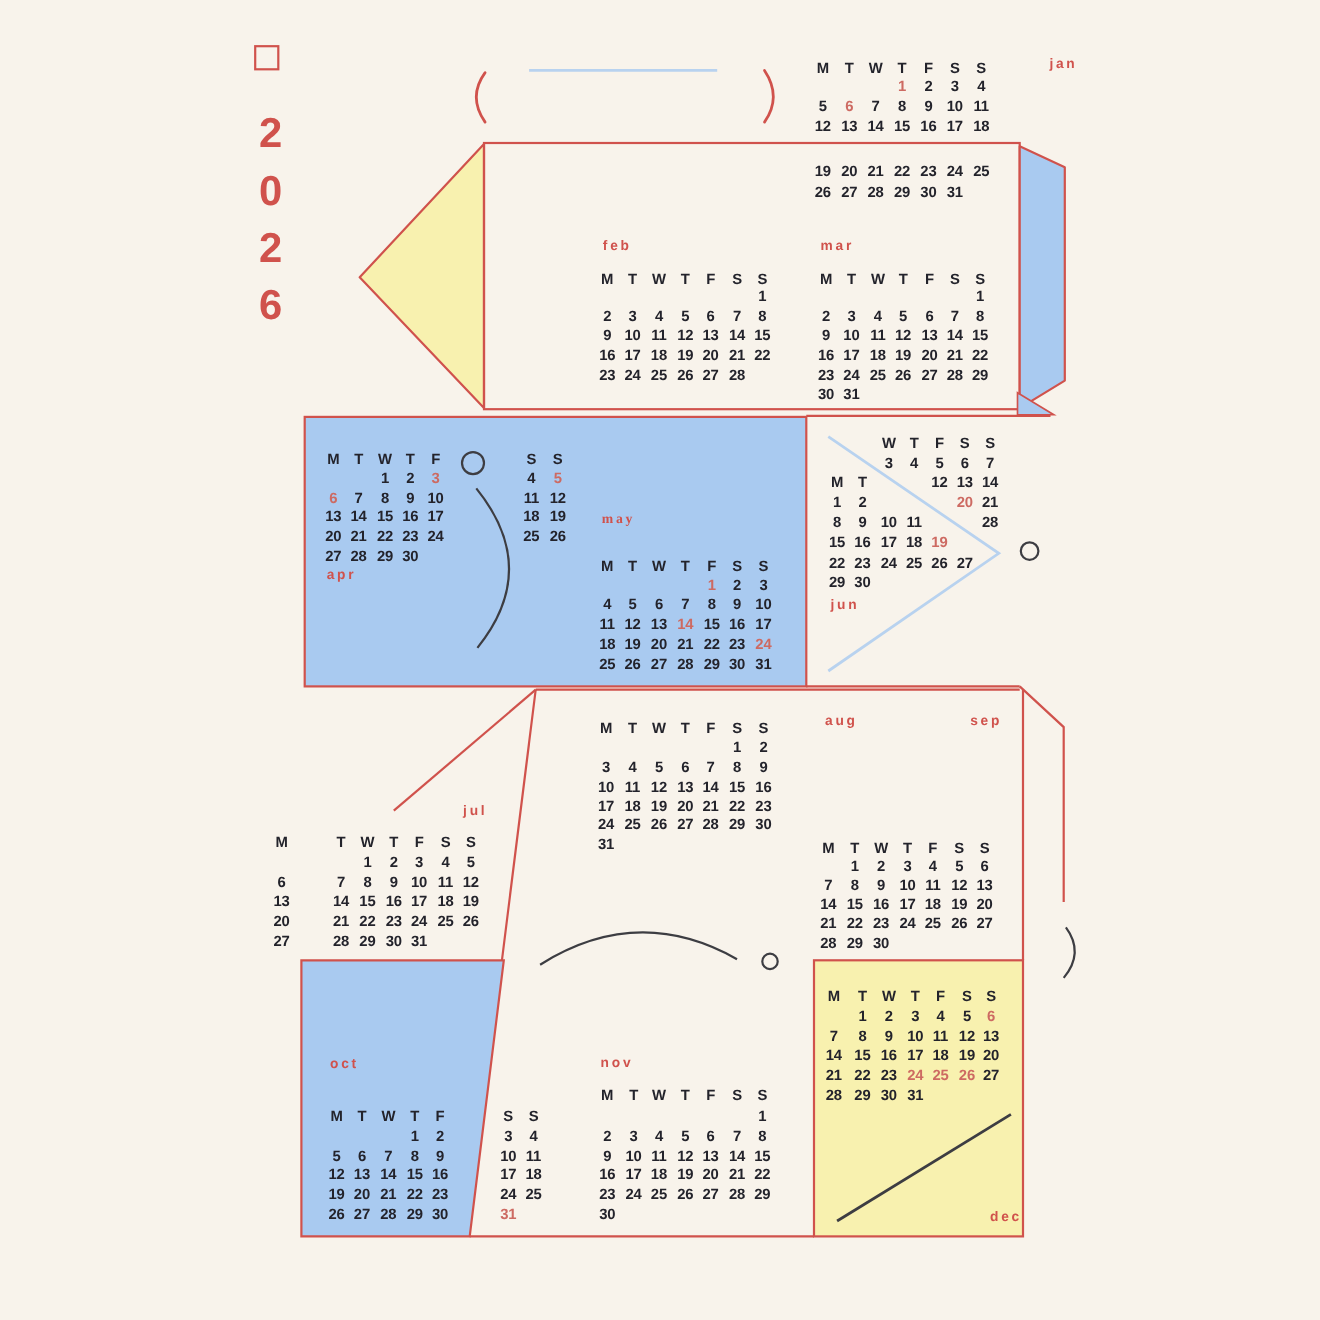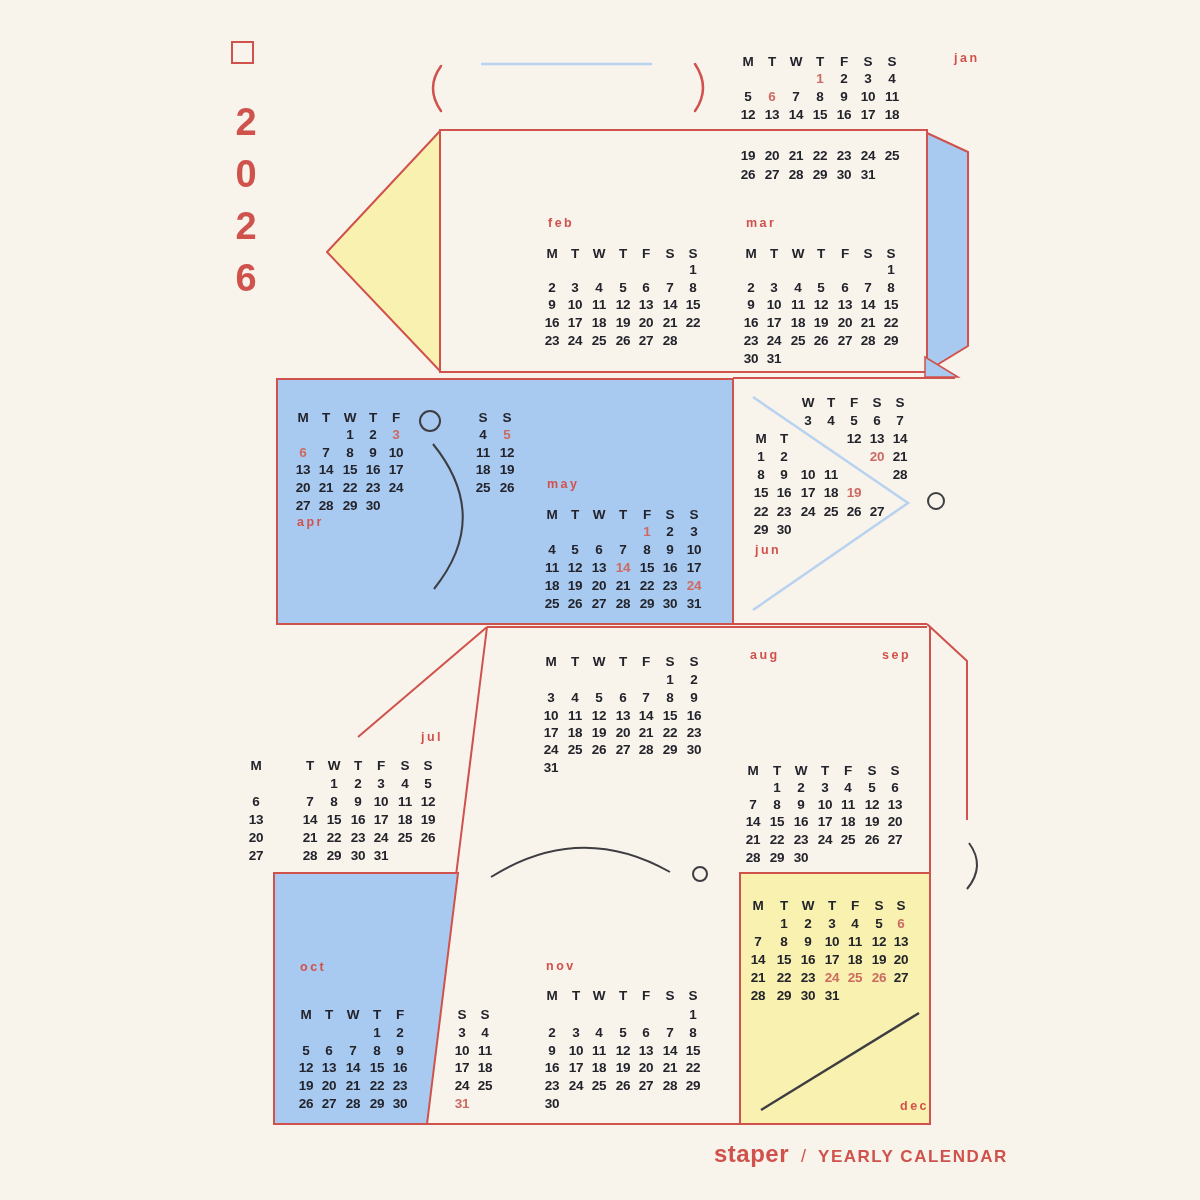--- a/index.html
+++ b/index.html
@@ -224,21 +224,21 @@
         <div class="cell" style="left: 373px; top: 480px;">23</div>
         <div class="cell" style="left: 396px; top: 480px;">24</div>
         <div class="cell" style="left: 483px; top: 480px;">25</div>
         <div class="cell" style="left: 507px; top: 480px;">26</div>
         <div class="cell" style="left: 303px; top: 498px;">27</div>
         <div class="cell" style="left: 326px; top: 498px;">28</div>
         <div class="cell" style="left: 350px; top: 498px;">29</div>
         <div class="cell" style="left: 373px; top: 498px;">30</div>
       </div>
       <div class="month">
-        <div class="month-label" style="left: 547px; top: 477px;">may</div>
+        <div class="month-label" style="left: 547px; top: 464px; font-family: Liberation Serif, serif;">may</div>
         <div class="cell" style="left: 552px; top: 507px;">M</div>
         <div class="cell" style="left: 575px; top: 507px;">T</div>
         <div class="cell" style="left: 599px; top: 507px;">W</div>
         <div class="cell" style="left: 623px; top: 507px;">T</div>
         <div class="cell" style="left: 647px; top: 507px;">F</div>
         <div class="cell" style="left: 670px; top: 507px;">S</div>
         <div class="cell" style="left: 694px; top: 507px;">S</div>
         <div class="cell red" style="left: 647px; top: 524px;">1</div>
         <div class="cell" style="left: 670px; top: 524px;">2</div>
         <div class="cell" style="left: 694px; top: 524px;">3</div>
@@ -550,19 +550,14 @@
         <div class="cell red" style="left: 855px; top: 970px;">25</div>
         <div class="cell red" style="left: 879px; top: 970px;">26</div>
         <div class="cell" style="left: 901px; top: 970px;">27</div>
         <div class="cell" style="left: 758px; top: 988px;">28</div>
         <div class="cell" style="left: 784px; top: 988px;">29</div>
         <div class="cell" style="left: 808px; top: 988px;">30</div>
         <div class="cell" style="left: 832px; top: 988px;">31</div>
       </div>
     </div>
 
-  <div class="brand">
-    <span class="name">staper</span>
-    <span class="sep">/</span>
-    <span class="title">YEARLY CALENDAR</span>
-  </div>
 
 </div>
 
 </body></html>

